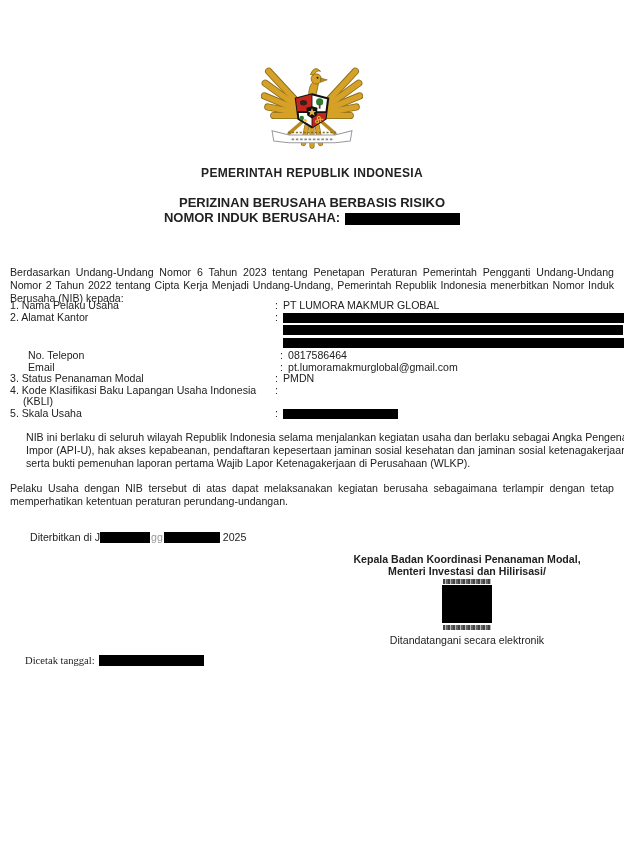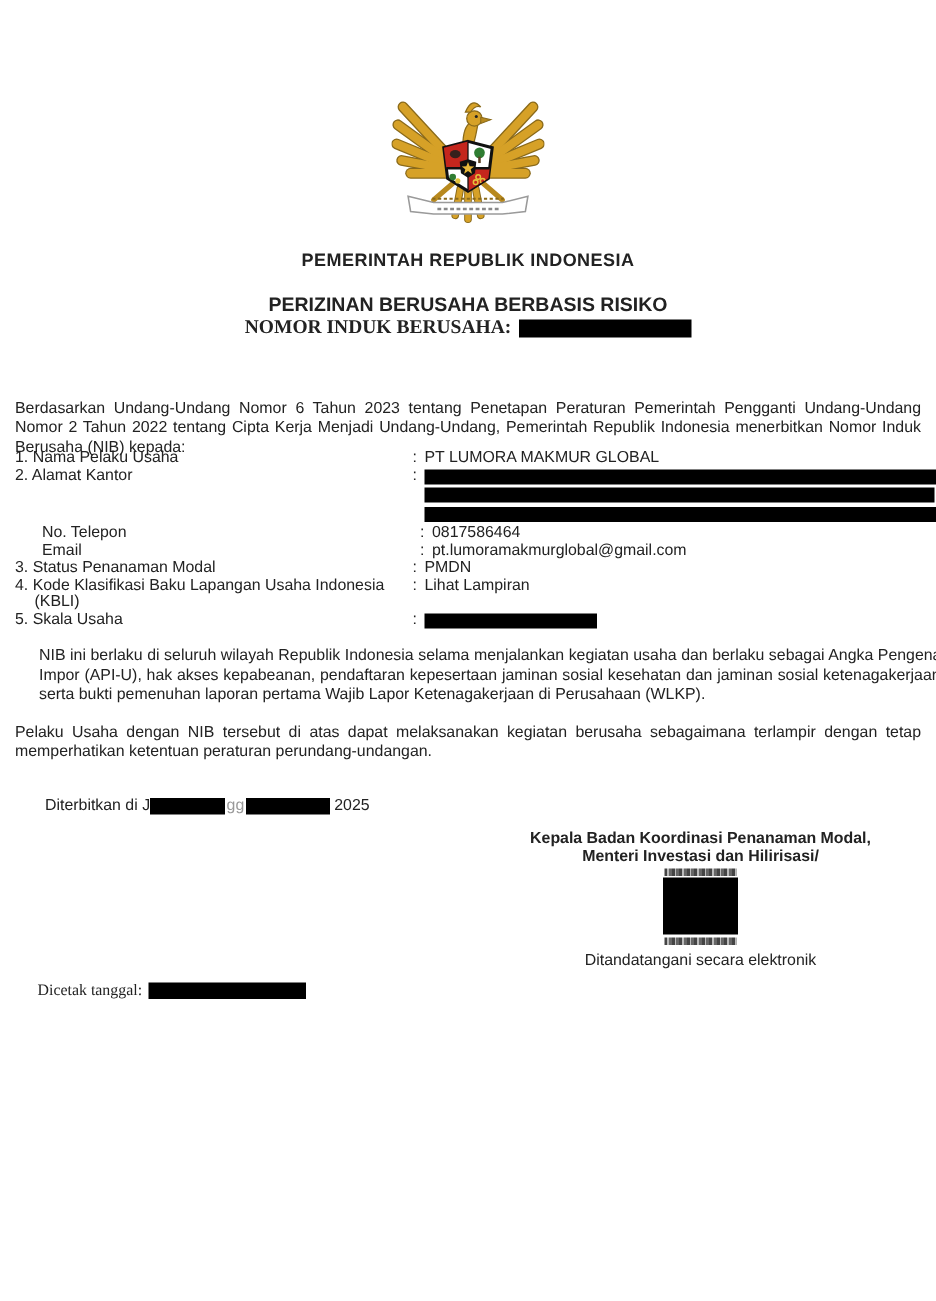--- a/index.html
+++ b/index.html
@@ -16,21 +16,21 @@
     width:102px;height:102px;
   }
   .gov-line{
     position:absolute;top:166px;left:0;width:100%;
     text-align:center;font-weight:bold;font-size:12px;letter-spacing:.3px;
   }
   .title-block{
     position:absolute;top:196px;left:0;width:100%;
     text-align:center;font-weight:bold;font-size:13px;line-height:14.5px;
   }
-  .nib-line{white-space:nowrap;font-family:Liberation Serif, serif;}
+  .nib-line{white-space:nowrap;}
   .redact{background:#000;display:inline-block;vertical-align:text-bottom;}
   .nib-bar{width:115px;height:12px;margin-left:5px;}
   .para{
     position:absolute;left:10px;width:604px;
     font-size:10.6px;line-height:12.9px;text-align:justify;
   }
   .p-intro{top:266px;}
   .p-validity{top:431px;margin-left:16px;}
   .p-closing{top:482px;}
   .fields{position:absolute;top:300px;left:10px;width:604px;font-size:10.6px;}
@@ -210,21 +210,20 @@
 
     <div class="frow">
       <div class="flabel">3. Status Penanaman Modal</div>
       <div class="fcolon">:</div>
       <div class="fvalue">PMDN</div>
     </div>
 
     <div class="frow">
       <div class="flabel">4. Kode Klasifikasi Baku Lapangan Usaha Indonesia (KBLI)</div>
       <div class="fcolon">:</div>
-      <div class="fvalue">Lihat Lampiran</div>
     </div>
 
     <div class="frow">
       <div class="flabel">5. Skala Usaha</div>
       <div class="fcolon">:</div>
       <div class="fvalue">
         <span class="redact scale-bar"></span>
       </div>
     </div>
 

